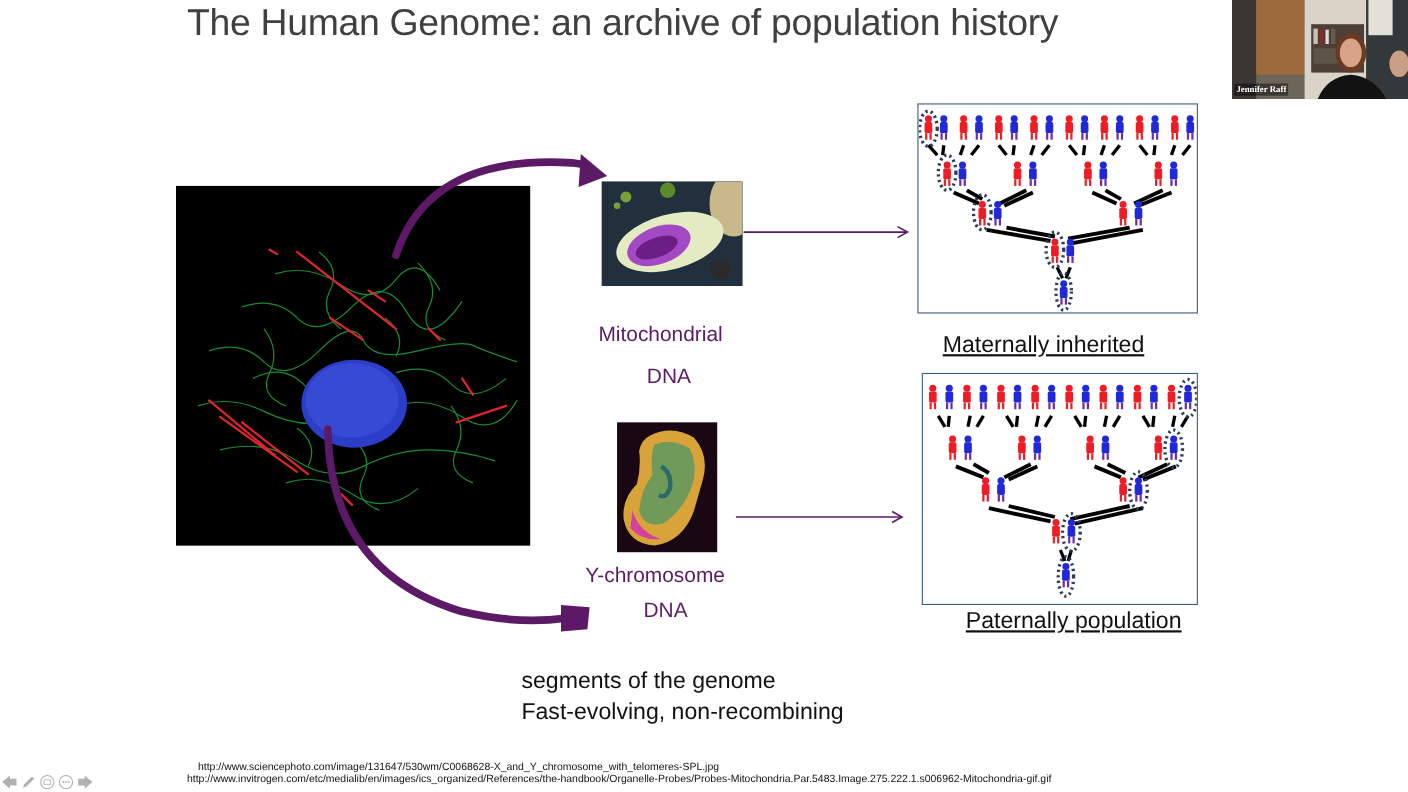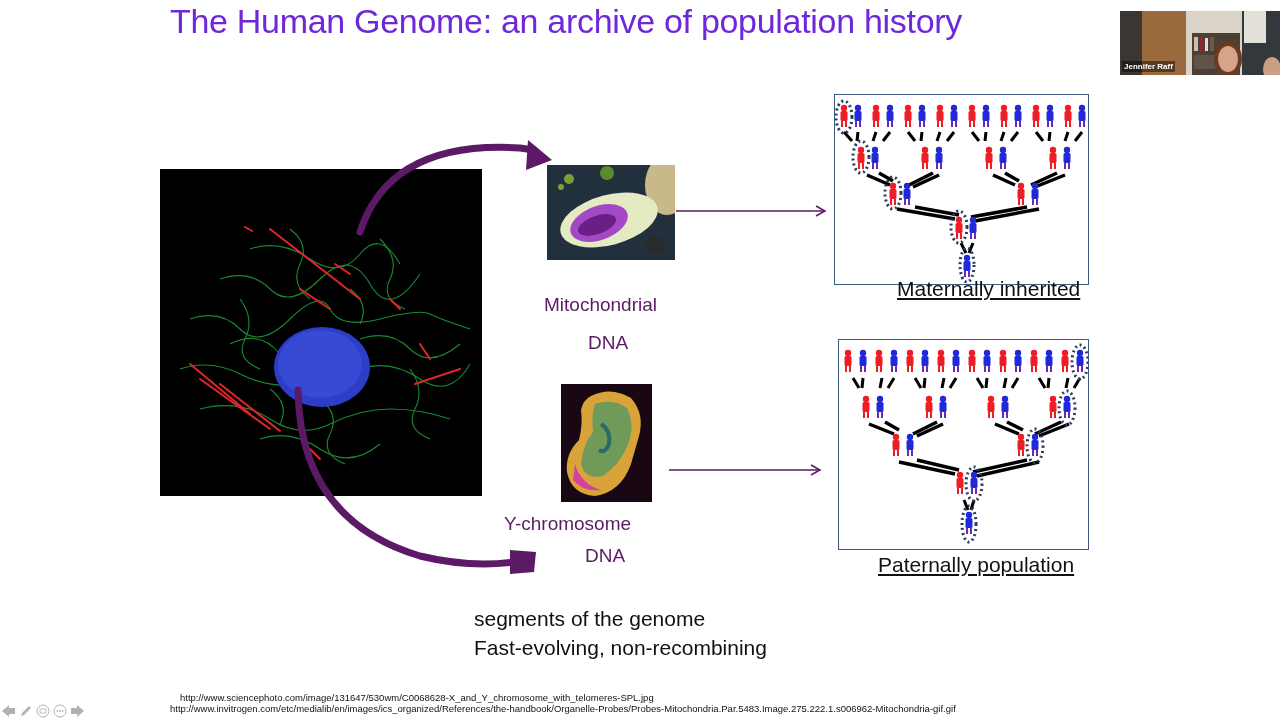--- a/index.html
+++ b/index.html
@@ -1,40 +1,40 @@
 <!DOCTYPE html>
 <html><head>
 <meta charset="utf-8">
 <style>
   * { box-sizing: border-box; margin: 0; padding: 0; }
   html, body { width: 1280px; height: 720px; overflow: hidden; background: #ffffff; }
   body { position: relative; font-family: "Liberation Sans", "DejaVu Sans", sans-serif; color: #000; }
   .abs { position: absolute; }
 
-  .slide-title { left: 170px; top: 2px; font-size: 34px; letter-spacing: -0.3px; white-space: nowrap; color: #6d28d9; }
-
-  .webcam { left: 1120px; top: 11px; width: 160px; height: 64px; overflow: hidden; background: #5b5148; }
+  .slide-title { left: 170px; top: 2px; font-size: 34px; letter-spacing: -0.3px; white-space: nowrap; color: #404040; }
+
+  .webcam { left: 1120px; top: 0; width: 160px; height: 90px; overflow: hidden; background: #5b5148; font-family: Liberation Serif, serif; }
   .webcam-name { position: absolute; left: 2px; bottom: 3px; font-size: 8px; font-weight: bold; color: #fff; background: rgba(0,0,0,0.45); padding: 1px 2px; }
 
   .cell-image { left: 160px; top: 169px; width: 322px; height: 327px; background: #000; overflow: hidden; }
   .mito-image { left: 547px; top: 165px; width: 128px; height: 95px; background: #1d2836; overflow: hidden; }
   .ychrom-image { left: 561px; top: 384px; width: 91px; height: 118px; background: #1a0714; overflow: hidden; }
 
   .purple-label { color: #5c1a66; font-size: 19px; text-align: right; white-space: nowrap; }
   .mito-label-1 { left: 544px; top: 294px; }
   .mito-label-2 { left: 588px; top: 332px; }
-  .ychr-label-1 { left: 504px; top: 513px; }
+  .ychr-label-1 { left: 532px; top: 513px; }
   .ychr-label-2 { left: 585px; top: 545px; }
 
   .tree-box { border: 1.5px solid #3d5a80; background: #fff; overflow: hidden; }
   .tree-maternal { left: 834px; top: 94px; width: 255px; height: 191px; }
   .tree-paternal { left: 838px; top: 339px; width: 251px; height: 211px; }
 
   .under-label { font-size: 21px; text-decoration: underline; white-space: nowrap; color: #111; }
-  .maternal-label { left: 857px; top: 277px; margin-left: 40px; }
+  .maternal-label { left: 857px; top: 302px; }
   .paternal-label { left: 878px; top: 553px; }
 
   .body-text { left: 474px; top: 604px; font-size: 21px; line-height: 29px; color: #111; }
 
   .citation { font-size: 9.5px; white-space: nowrap; color: #111; font-family: "Liberation Sans", sans-serif; text-align: right; }
   .cite-1 { left: 180px; top: 692px; }
   .cite-2 { left: 170px; top: 703px; }
 
   .nav-toolbar { left: 2px; top: 704px; display: flex; gap: 3px; align-items: center; opacity: 0.45; }
   .nav-btn { width: 14px; height: 14px; display: flex; align-items: center; justify-content: center; cursor: pointer; }

